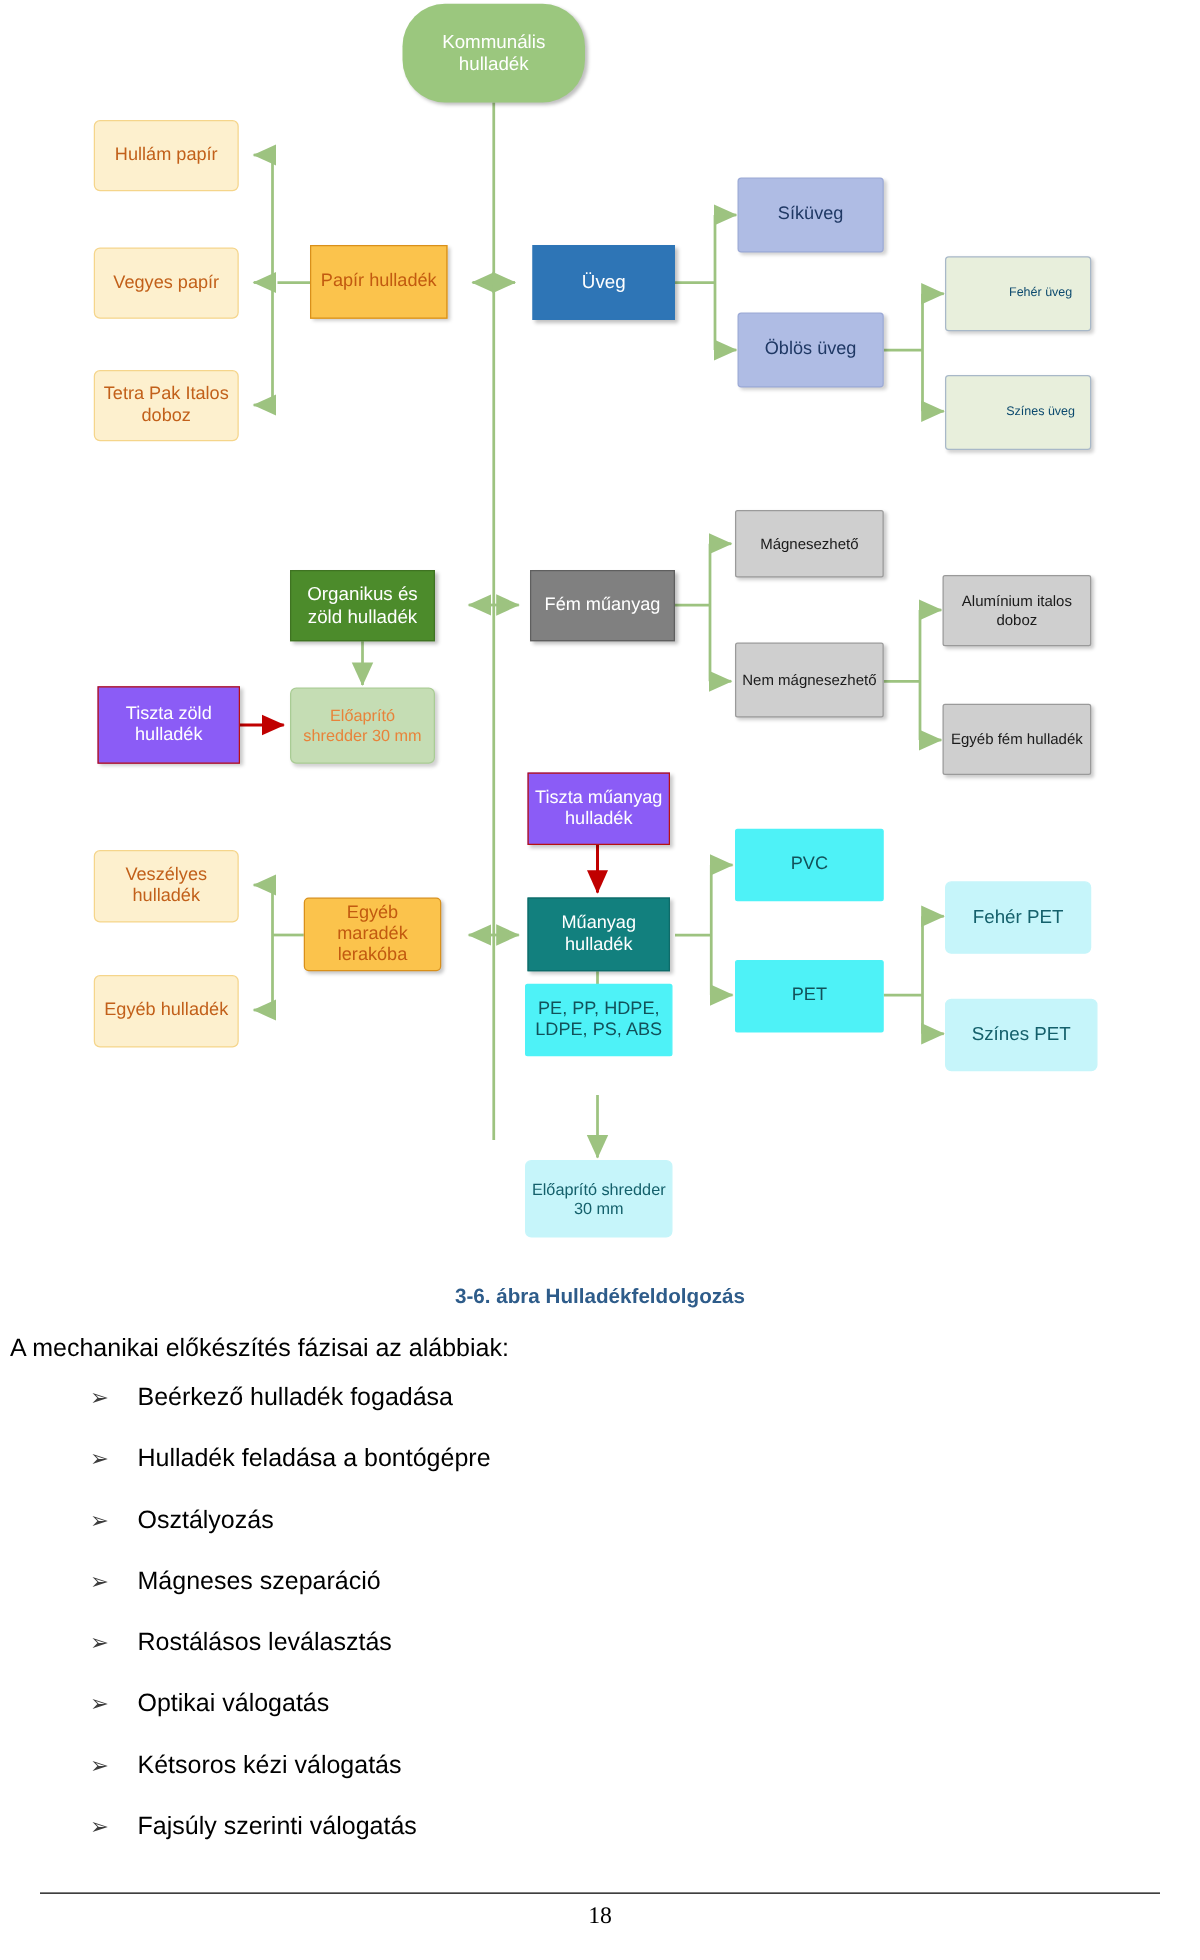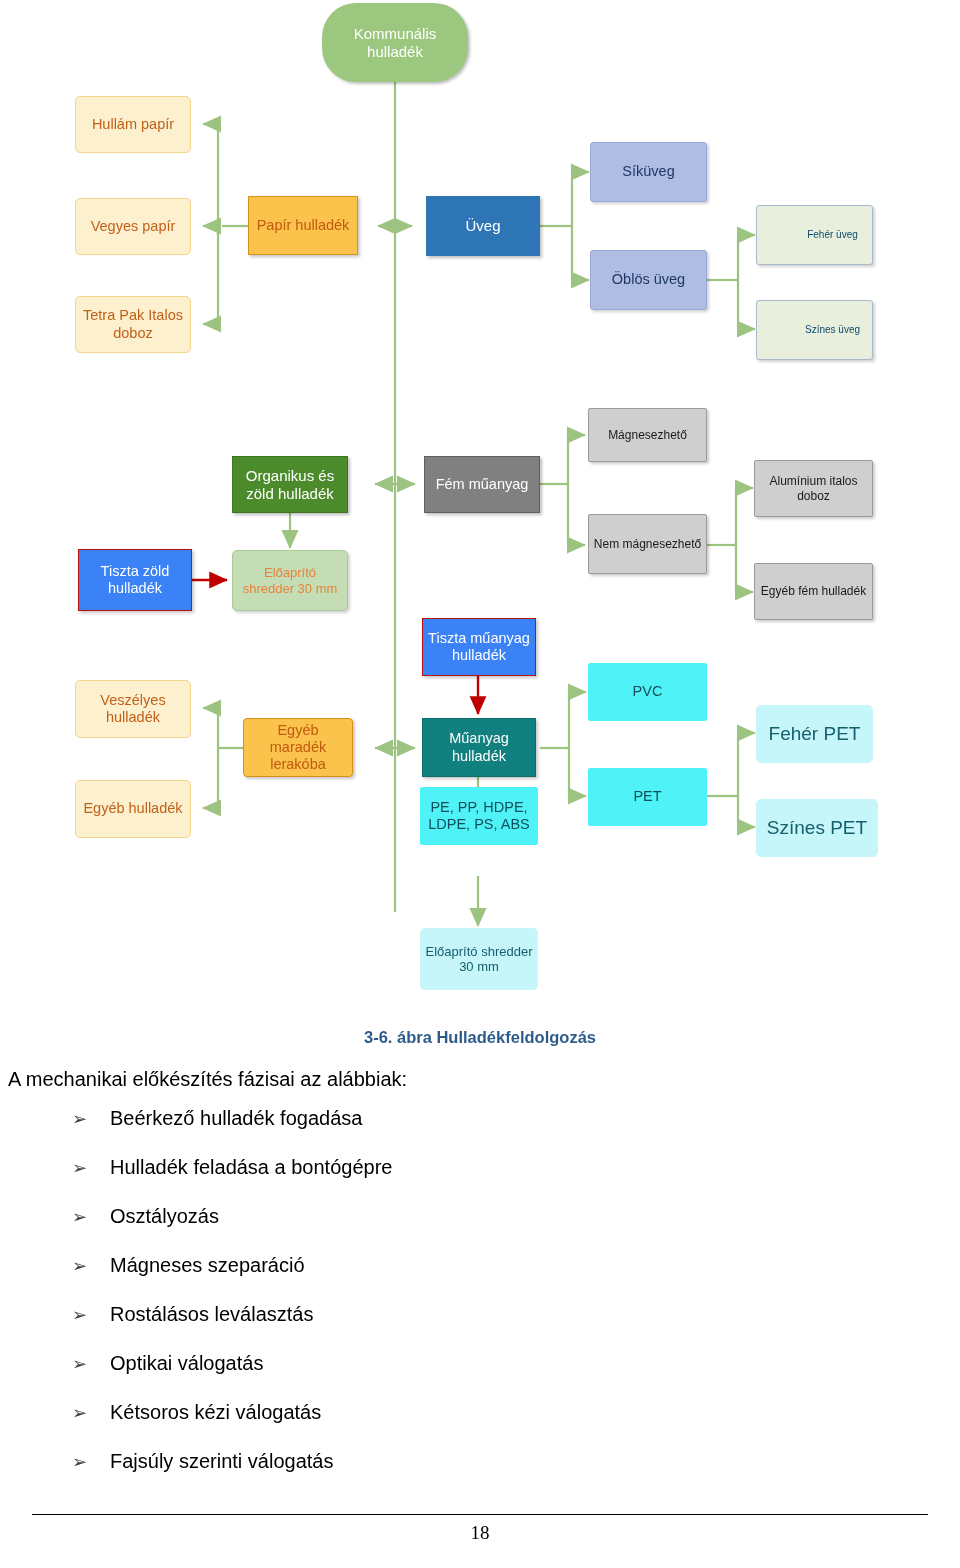--- a/index.html
+++ b/index.html
@@ -84,21 +84,21 @@
   }
   .n-shred-green {      
     background: #C5DDB4;
     border: 1px solid #A9CC94;
     color: #E8833A;
     border-radius: 5px;
     font-size: 13px;
     box-shadow: 2px 2px 3px rgba(0,0,0,0.18);
   }
   .n-red {              
-    background: #3b82f6;
+    background: #8b5cf6;
     border: 1px solid #B81111;
     color: #ffffff;
     font-size: 14.5px;
     box-shadow: 2px 2px 3px rgba(0,0,0,0.22);
   }
   .n-metal {            
     background: #808080;
     border: 1px solid #5F5F5F;
     color: #ffffff;
     font-size: 14.5px;
@@ -124,21 +124,21 @@
     border: 1px solid #4EF2F7;
     color: #12515A;
     border-radius: 2px;
     font-size: 14.5px;
   }
   .n-cyan-pale {        
     background: #C6F5FA;
     border: 1px solid #C6F5FA;
     color: #14606B;
     border-radius: 5px;
-    font-size: 19px;
+    font-size: 15px;
   }
   .n-cyan-pale.small { font-size: 13px; }
   .n-landfill {         
     background: #FBC34C;
     border: 1px solid #D9901A;
     color: #C25A10;
     border-radius: 4px;
     font-size: 14.5px;
     box-shadow: 2px 2px 3px rgba(0,0,0,0.22);
   }

